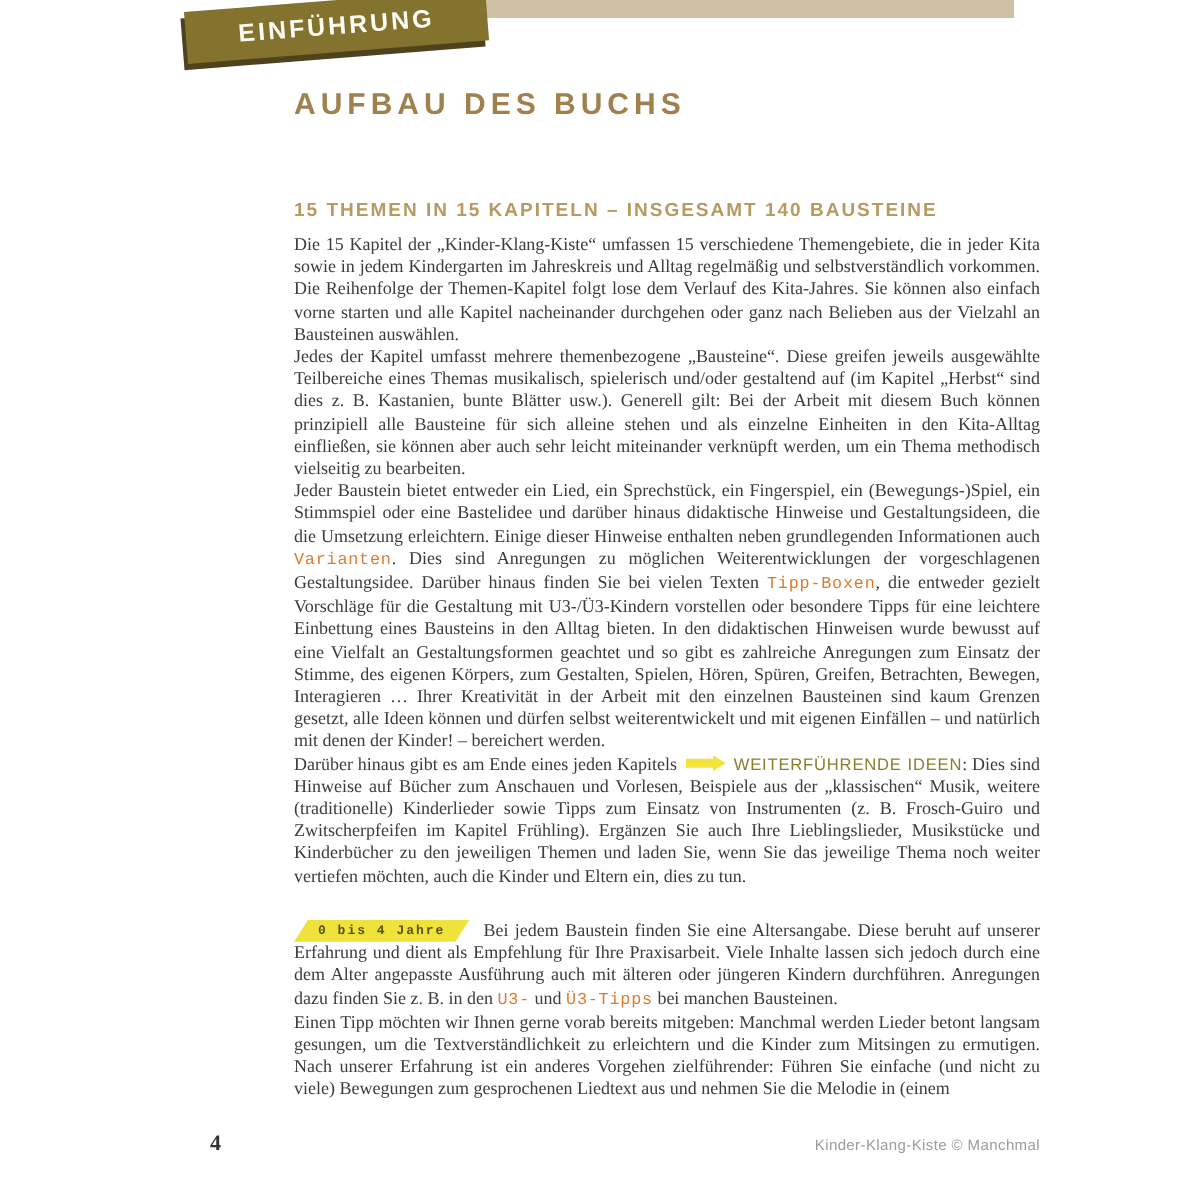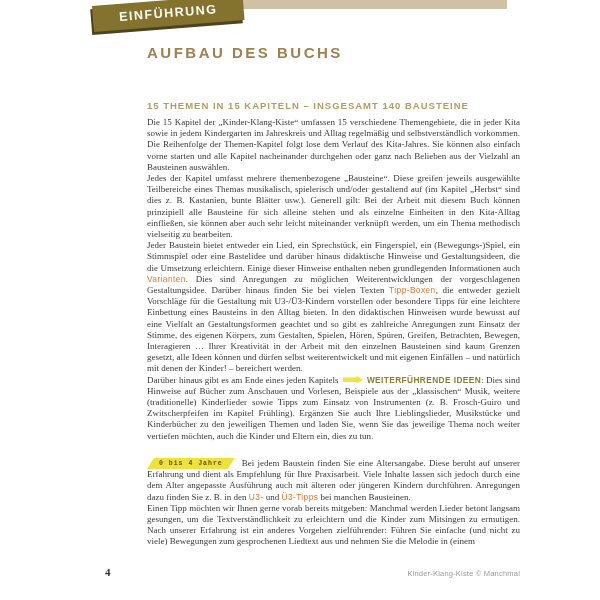--- a/index.html
+++ b/index.html
@@ -34,31 +34,31 @@
     font-family:"Liberation Sans",sans-serif;font-weight:bold;
     font-size:9.5px;letter-spacing:1px;color:var(--heading,#b79a62);
     margin:0 0 6px 0;
   }
   .section + .section{margin-top:16px;}
   .body-par{
     margin:0;font-size:9px;line-height:11.2px;color:var(--body_text,#3b3b3b);
     text-align:justify;
   }
   .mono-term{
-    font-family:Liberation Sans, sans-serif;font-size:8.4px;
+    font-family:Liberation Mono, monospace;font-size:8.4px;
     letter-spacing:0.4px;color:var(--accent,#dc7a30);
   }
   .arrow-icon{
     display:inline-block;width:20px;height:8px;
     background:var(--arrow,#f2e23a);
     clip-path:polygon(0 22%,68% 22%,68% 0,100% 50%,68% 100%,68% 78%,0 78%);
     margin:0 4px 0 2px;vertical-align:-1px;
   }
   .ideas-label{
-    font-family:"Liberation Sans",sans-serif;font-weight:bold;
+    font-family:"Liberation Sans",sans-serif;font-weight:normal;
     font-size:8.3px;letter-spacing:0.4px;color:var(--ideas,#8c7d2b);
   }
   .age-badge{
     display:inline-block;background:var(--badge_bg,#efe23b);
     color:var(--badge_text,#5a5214);
     font-family:"Liberation Mono",monospace;font-weight:bold;
     font-size:6.5px;letter-spacing:1px;line-height:9px;
     padding:1px 12px;margin-right:7px;vertical-align:1px;
     clip-path:polygon(7px 0,100% 0,calc(100% - 7px) 100%,0 100%);
   }

